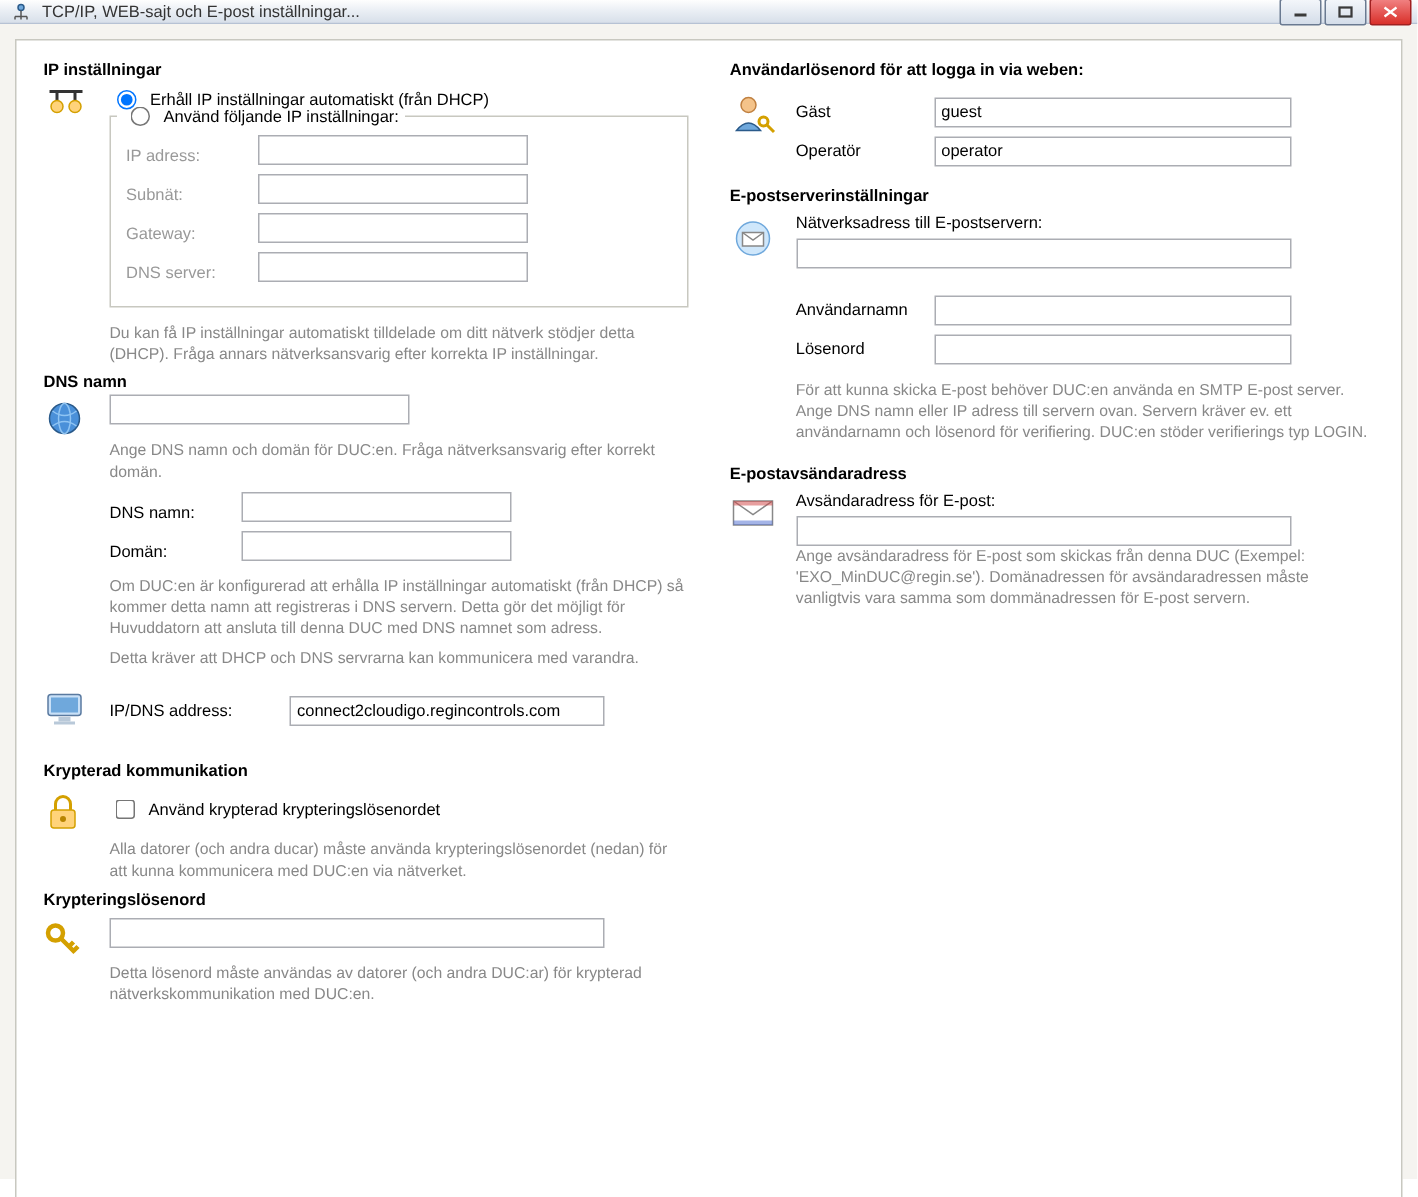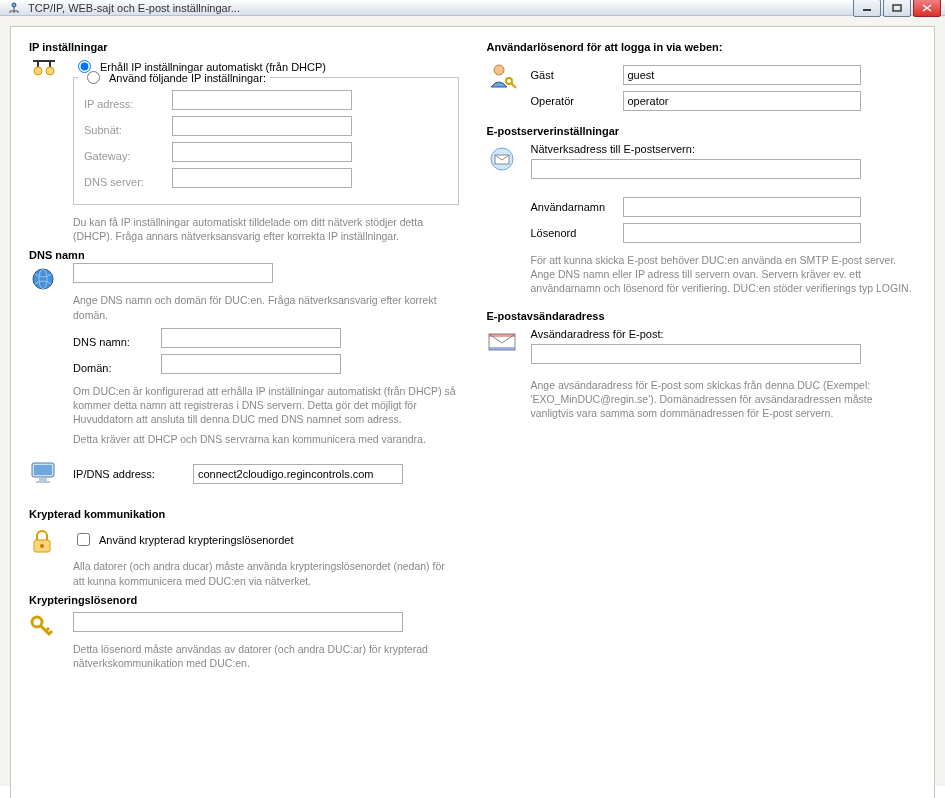--- a/index.html
+++ b/index.html
@@ -326,21 +326,21 @@
                 <rect x="2" y="4" width="26" height="16" fill="#fff" stroke="#888"></rect>
                 <path d="M2 4 l13 9 l13 -9" stroke="#888" fill="none"></path>
                 <rect x="2" y="4" width="26" height="3" fill="#d04040" opacity="0.5"></rect>
                 <rect x="2" y="17" width="26" height="3" fill="#4a6ad0" opacity="0.5"></rect>
               </svg>
           </span>
         </div>
         <div class="body-col">
           <div>Avsändaradress för E-post:</div>
           <div style="margin-top:4px"><input class="tb wide" style=""></div>
-          <div class="helptext" style="margin-top:14px">Ange avsändaradress för E-post som skickas från denna DUC (Exempel: 'EXO_MinDUC@regin.se'). Domänadressen för avsändaradressen måste vanligtvis vara samma som dommänadressen för E-post servern.</div>
+          <div class="helptext" style="margin-top:0">Ange avsändaradress för E-post som skickas från denna DUC (Exempel: 'EXO_MinDUC@regin.se'). Domänadressen för avsändaradressen måste vanligtvis vara samma som dommänadressen för E-post servern.</div>
         </div>
       </div>
     </div>
 
   </div>
 
   <div class="bottom-bar">
     <button class="btn">Ladda TCP/IP inställningar</button>
     <div class="spacer"></div>
     <button class="btn" style="width:78px;border:1px solid #3a6aa0;">OK</button>

